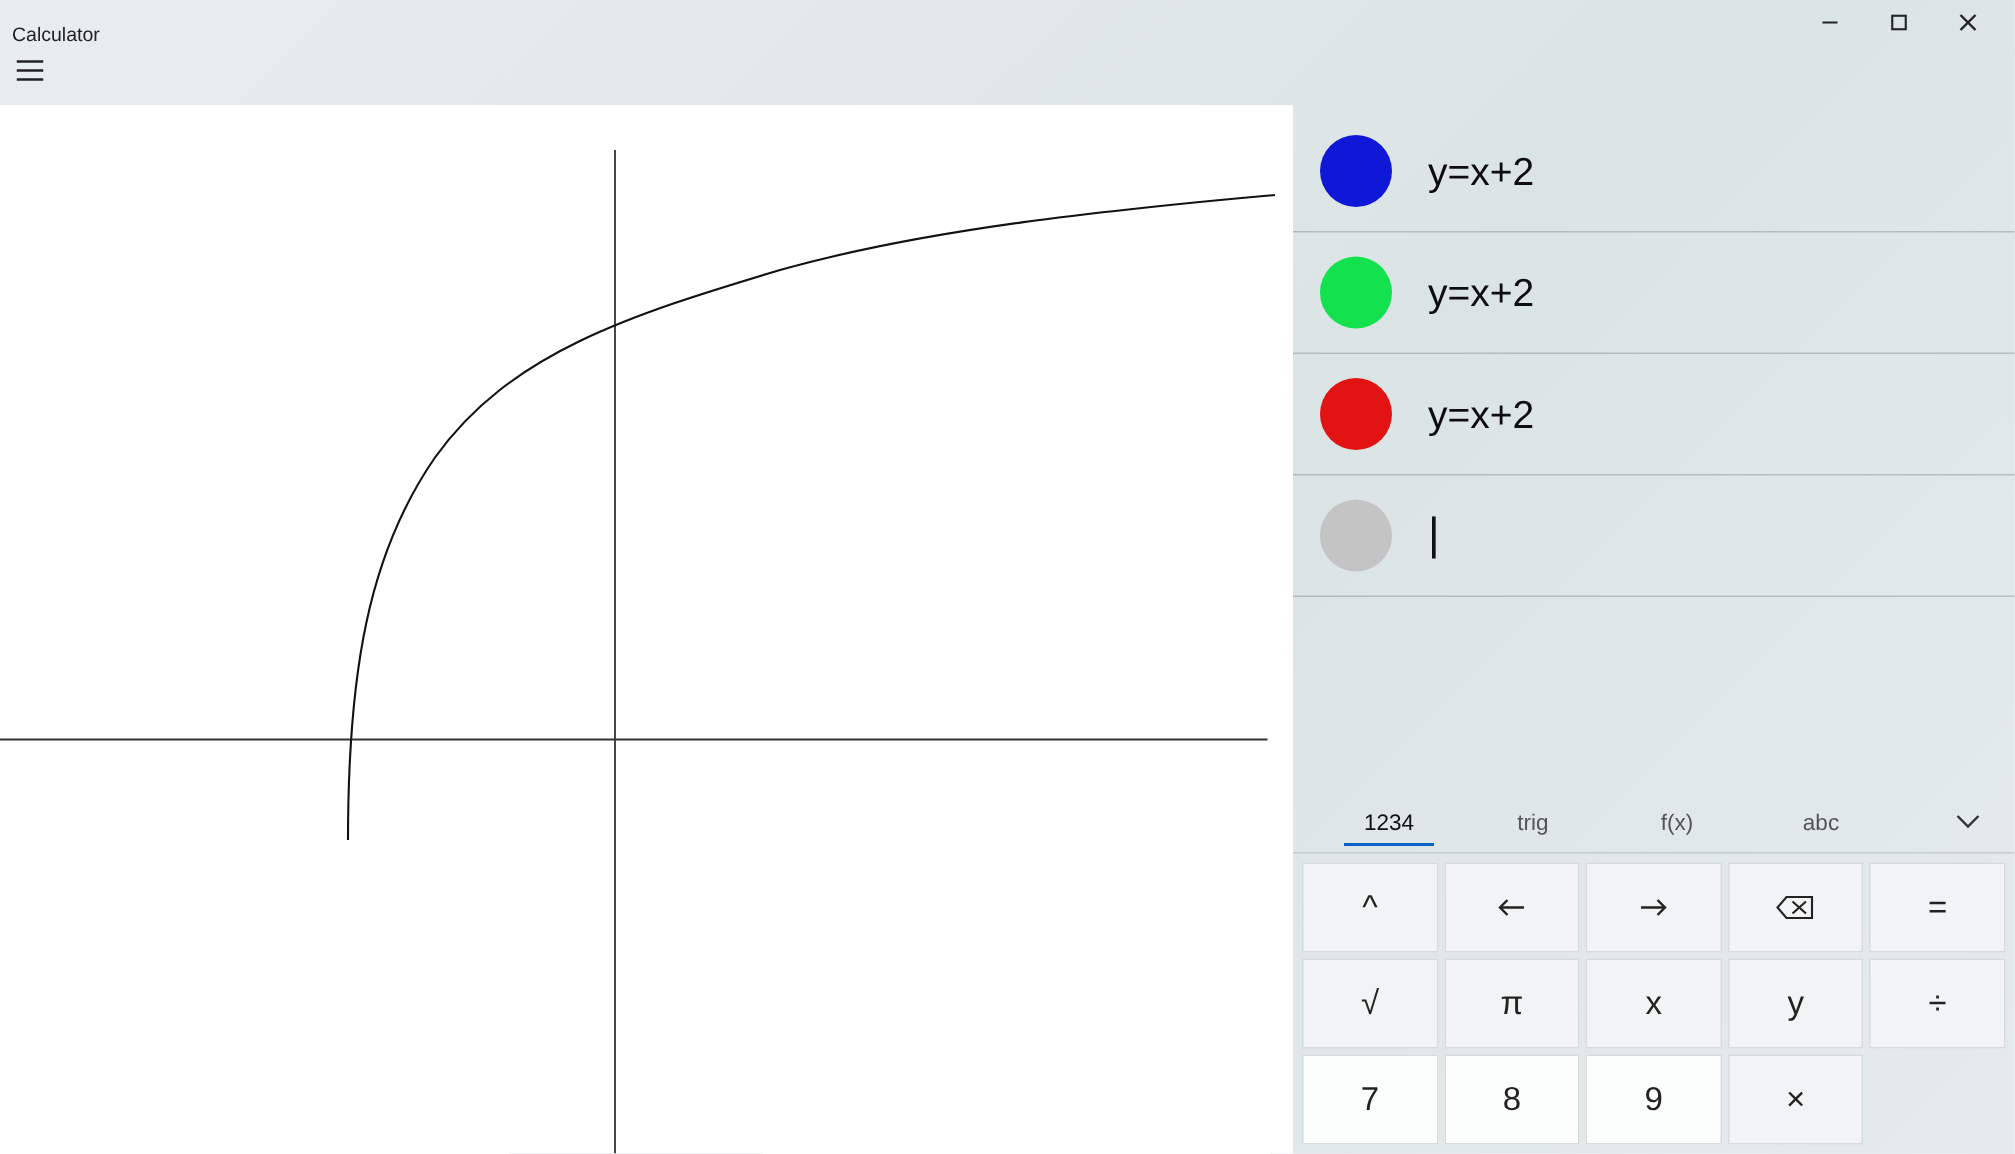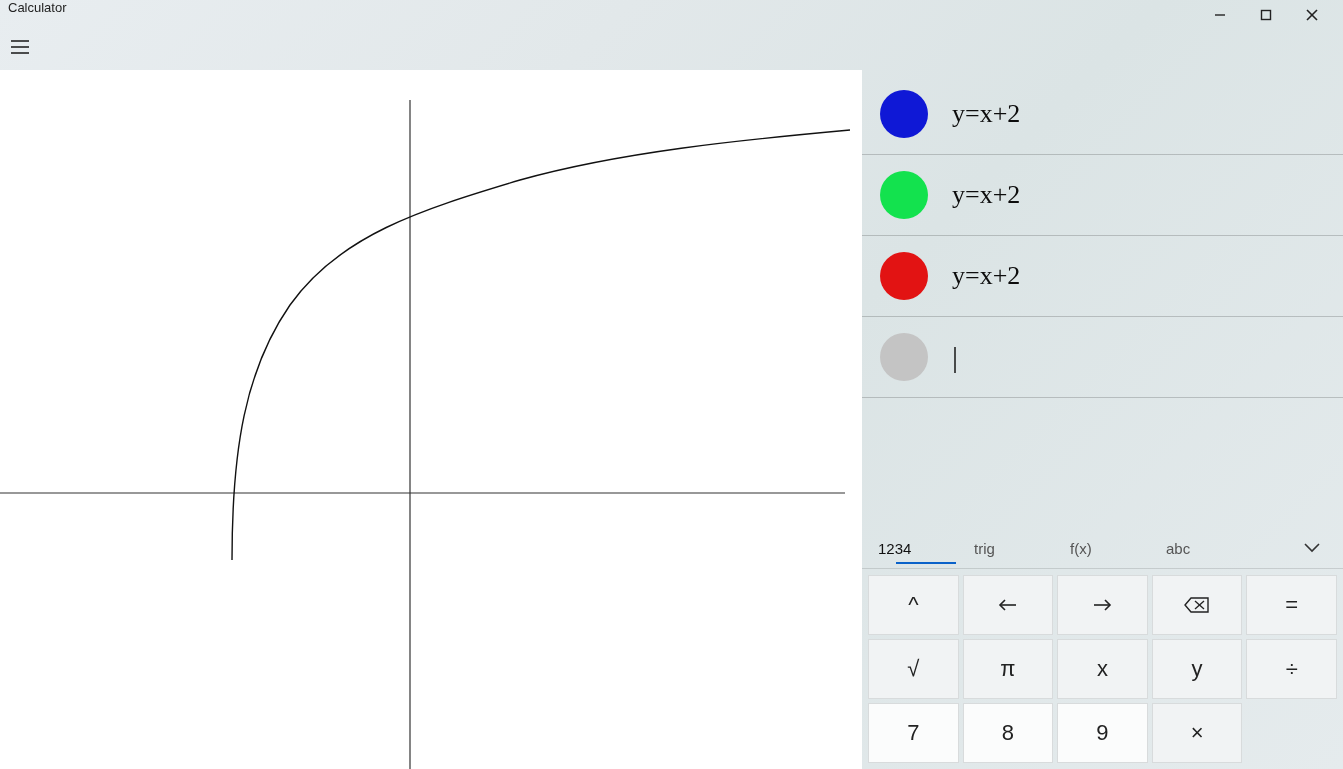--- a/index.html
+++ b/index.html
@@ -10,21 +10,21 @@
     font-family: "Segoe UI", Arial, sans-serif;
     background: linear-gradient(135deg, #e8edf0 0%, #e2e8ea 30%, #dbe4e5 55%, #e5ebed 100%);
     overflow: hidden;
     color: #111;
   }
 
   
   .titlebar {
     height: 30px;
     display: flex;
-    align-items: flex-start;
+    align-items: flex-end;
     padding: 0 8px;
     font-size: 13px;
     color: #222;
   }
   .titlebar .spacer { flex: 1; }
   .win-btn {
     width: 46px;
     height: 30px;
     display: flex;
     align-items: center;
@@ -74,21 +74,20 @@
     top: 0;
     right: 0;
     bottom: 0;
     display: flex;
     flex-direction: column;
   }
 
   .eq-list {
     flex: 0 0 auto;
     padding-top: 4px;
-    font-family: Liberation Serif, serif;
   }
   .eq-row {
     display: flex;
     align-items: center;
     height: 80px;
     padding: 0 18px;
     border-bottom: 1px solid rgba(0,0,0,0.18);
   }
   .swatch {
     width: 48px;
@@ -115,21 +114,21 @@
     height: 40px;
     display: flex;
     align-items: center;
     padding: 0 16px;
     border-bottom: 1px solid rgba(0,0,0,0.12);
     font-size: 15px;
     color: #555;
   }
   .ktab {
     width: 96px;
-    text-align: left;
+    text-align: center;
     padding: 6px 0;
     position: relative;
   }
   .ktab.active { color:#111; }
   .ktab.active::after{
     content:"";
     position:absolute;
     left:18px; right:18px; bottom:-1px;
     height:2px;
     background:#0a62c9;

